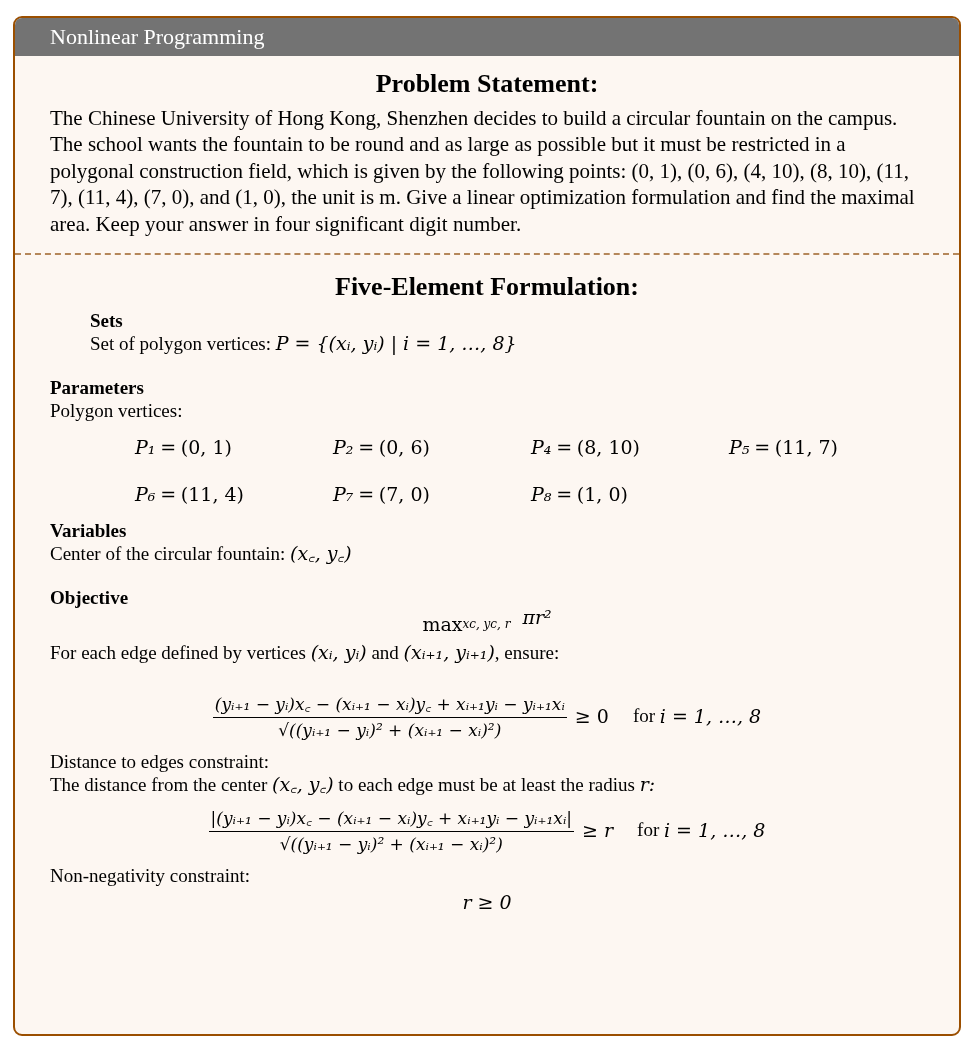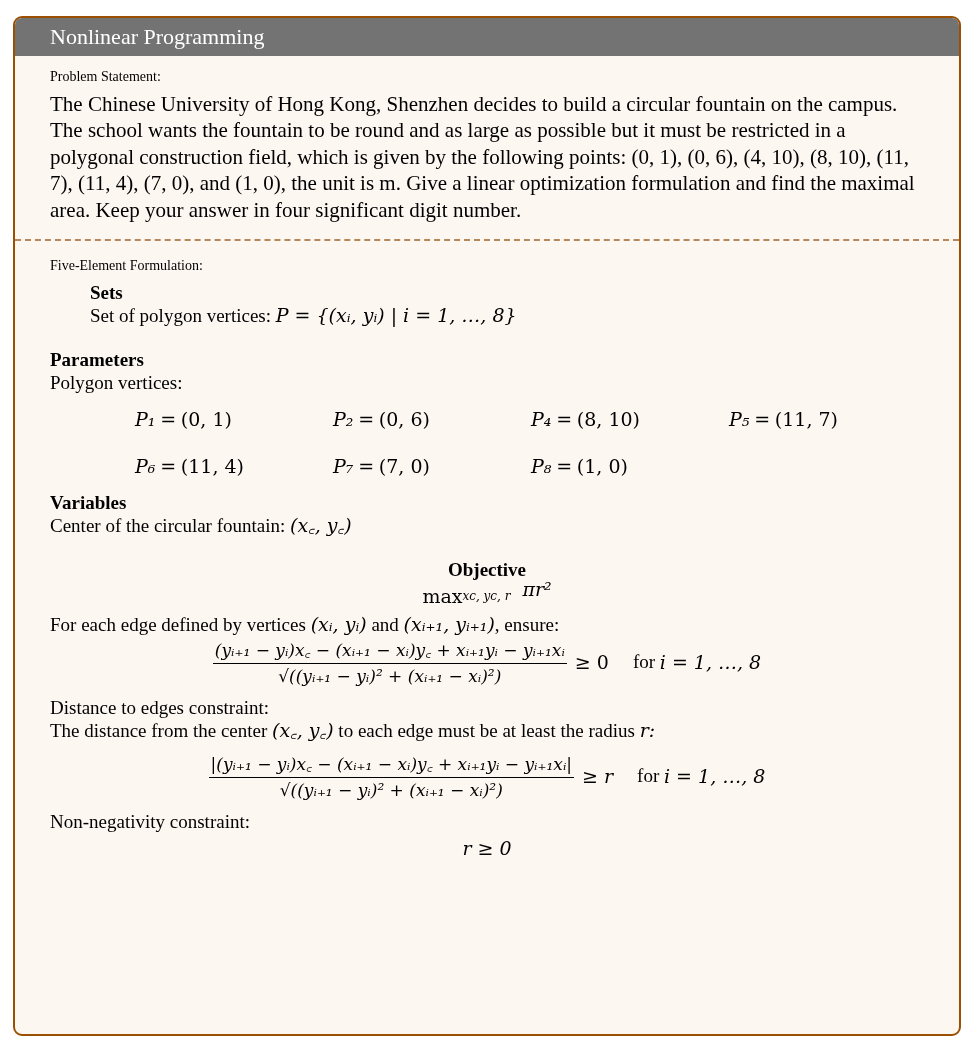--- a/index.html
+++ b/index.html
@@ -7,21 +7,21 @@
   .box {
     position:absolute; left:13px; top:16px; width:948px; height:1020px;
     border:2px solid #9b4f00; border-radius:9px; background:#fdf7f2; overflow:hidden;
     box-sizing:border-box;
   }
   .box-title {
     background:#737373; color:#fff; height:38px; line-height:38px;
     padding-left:35px; font-size:22px;
   }
   .section { padding:0 35px; }
-  .h-bold { font-weight:normal; font-size:14px; }
+  .h-bold { font-weight:bold; font-size:26px;text-align:center; }
   .h-sub { font-weight:bold; font-size:19px; }
   .p { font-size:21px; line-height:26.4px; }
   .txt { font-size:19px; line-height:23px; }
   .dash { border-top:2px dashed #b5875a; margin:0; }
   .m { font-family:"DejaVu Serif", serif; font-style:italic; }
   .mu { font-family:"DejaVu Serif", serif; font-style:normal; }
   .grid { display:grid; grid-template-columns:198px 198px 198px 198px; margin-left:85px; row-gap:24px; font-size:19px; }
   .frac { display:inline-flex; flex-direction:column; align-items:center; vertical-align:middle; }
   .frac .num { border-bottom:1.5px solid #000; padding:0 2px 2px; }
   .frac .den { padding-top:2px; }
@@ -66,39 +66,39 @@
     </div>
 
     <div style="margin-top:14px;">
       <div class="h-sub">Variables</div>
       <div class="txt">
         <span>Center of the circular fountain:</span>
         <span class="m">(x꜀, y꜀)</span>
       </div>
     </div>
 
-    <div style="margin-top:22px;text-align:center;">
+    <div style="margin-top:22px;">
       <div class="h-sub">Objective</div>
       <div class="eqrow" style="margin-top:4px;">
         <span style="display:inline-flex;flex-direction:row;align-items:center;margin-right:12px;">
           <span class="mu">max</span>
           <span class="m" style="font-size:12px;">xc, yc, r</span>
         </span>
         <span class="m" style="margin-top:-14px;">πr²</span>
       </div>
     </div>
 
     <div style="margin-top:6px;">
       <div class="txt">
         <span>For each edge defined by vertices</span>
         <span class="m">(xᵢ, yᵢ)</span>
         <span>and</span>
         <span class="m">(xᵢ₊₁, yᵢ₊₁)</span><span>, ensure:</span>
       </div>
-      <div class="eqrow" style="margin-top:2px;justify-content:center;">
+      <div class="eqrow" style="margin-top:28px;justify-content:center;">
         <span class="frac">
           <span class="num m" style="font-size:17px;">(yᵢ₊₁ − yᵢ)x꜀ − (xᵢ₊₁ − xᵢ)y꜀ + xᵢ₊₁yᵢ − yᵢ₊₁xᵢ</span>
           <span class="den m" style="font-size:17px;">√((yᵢ₊₁ − yᵢ)² + (xᵢ₊₁ − xᵢ)²)</span>
         </span>
         <span class="mu" style="margin-left:8px;">≥ 0</span>
         <span style="margin-left:24px;">for</span>&nbsp;<span class="m">i = 1, …, 8</span>
       </div>
 
       <div class="txt" style="margin-top:10px;">Distance to edges constraint:</div>
       <div class="txt">

